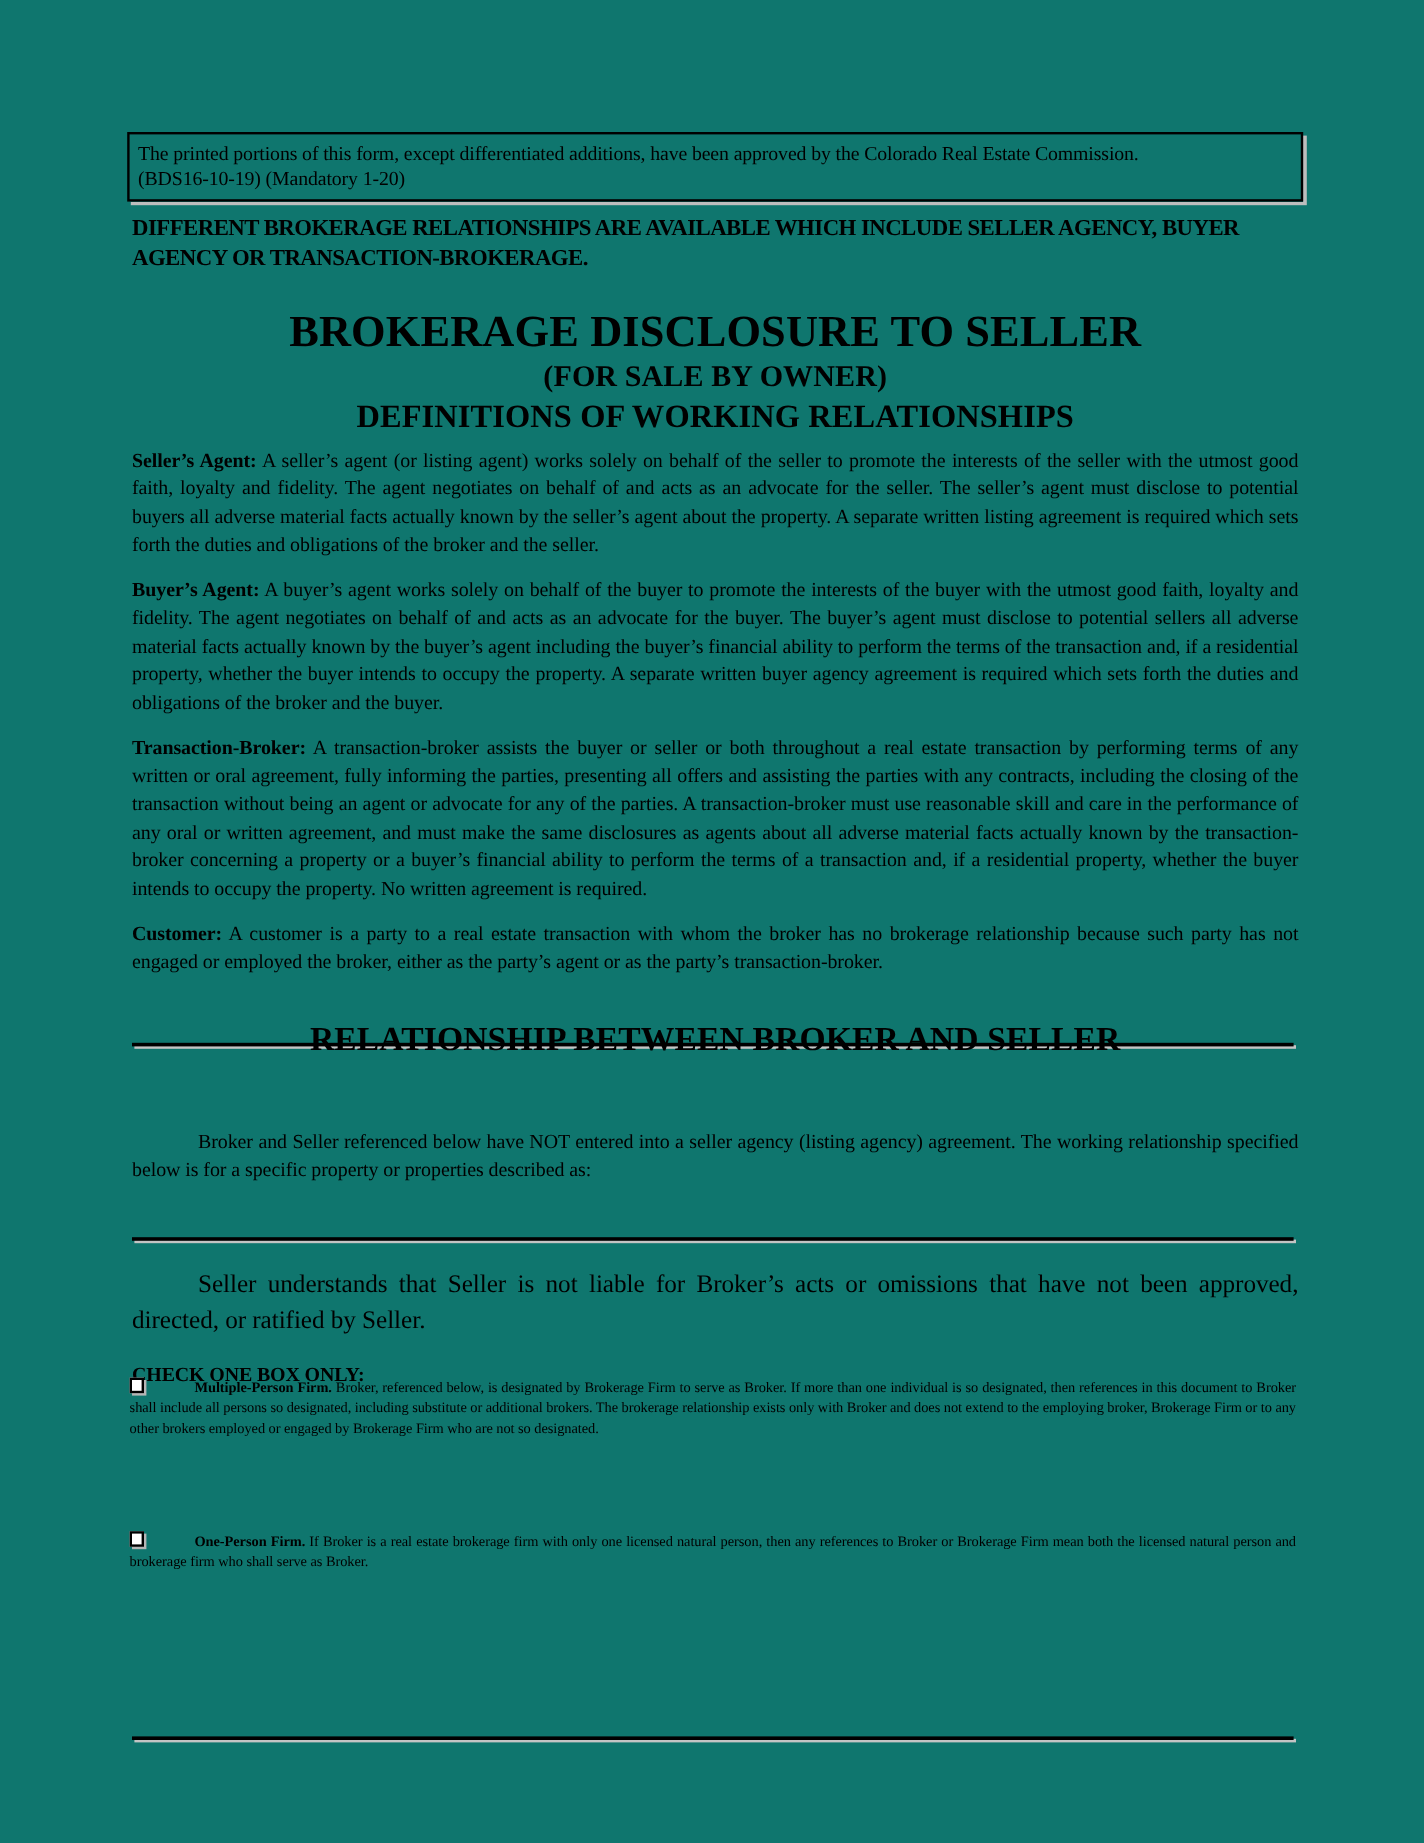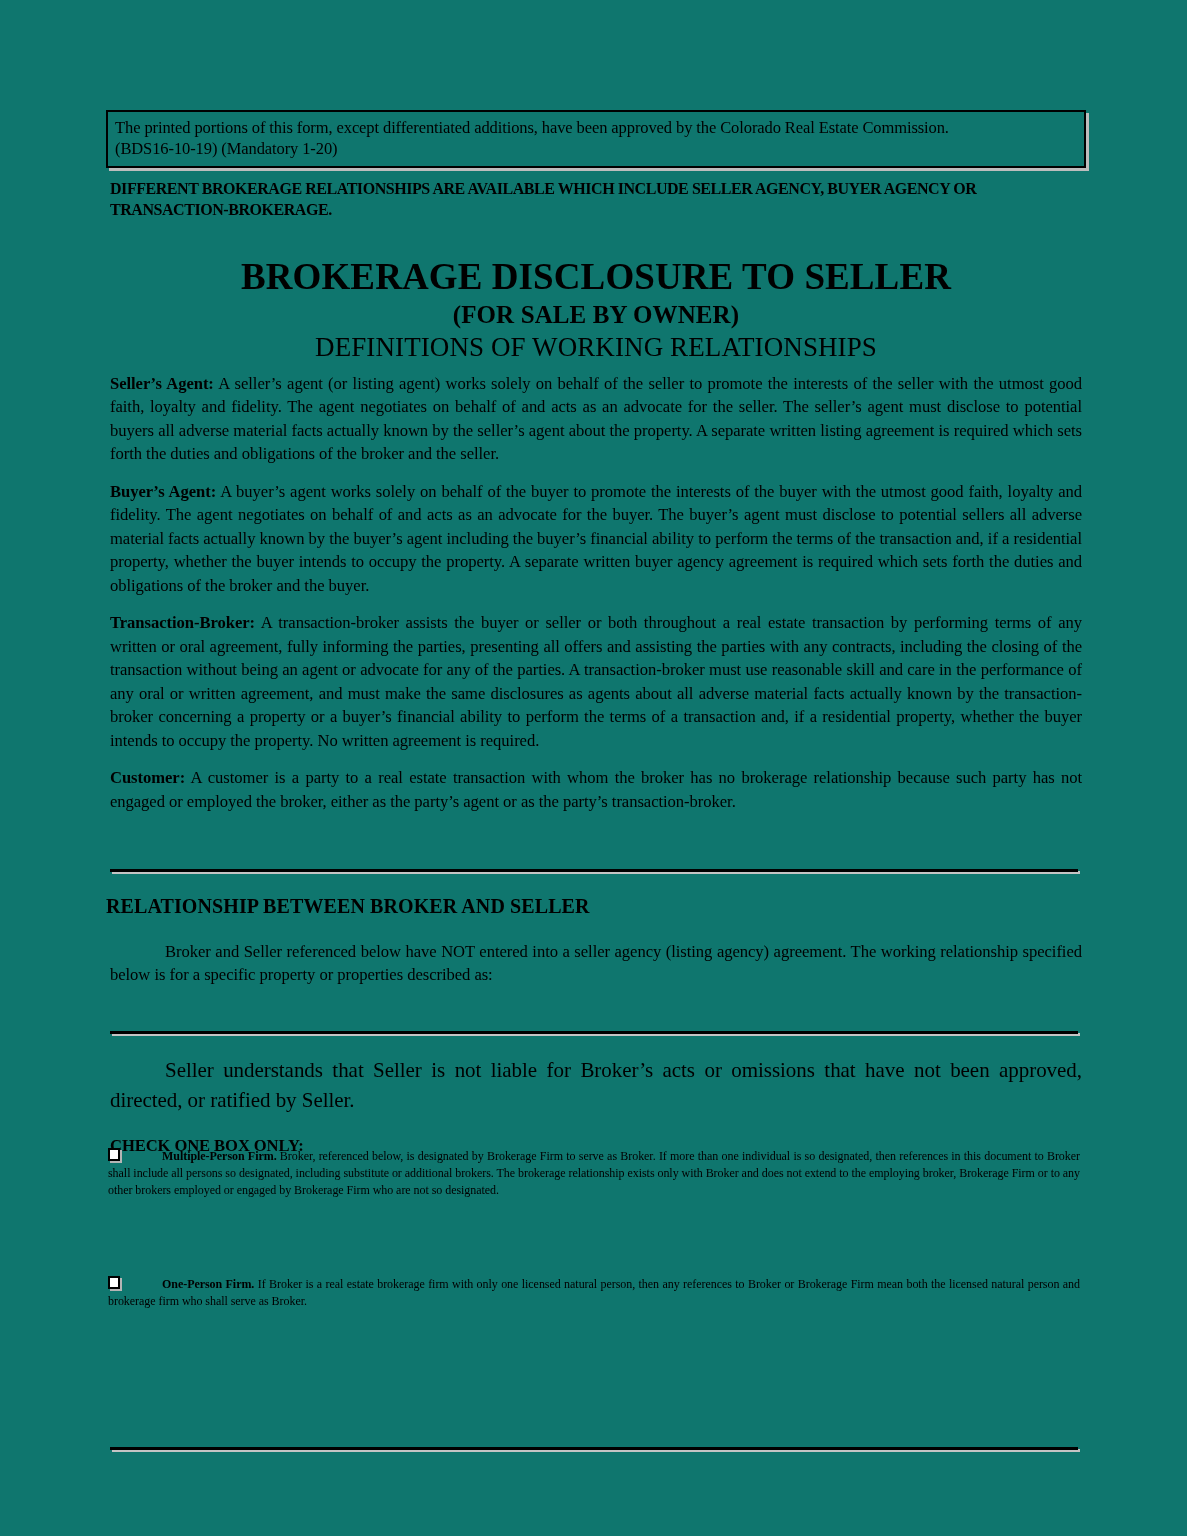--- a/index.html
+++ b/index.html
@@ -40,21 +40,21 @@
     white-space: nowrap;
   }
 
   
   .intro {
     position: absolute;
     left: 110px;
     top: 178px;
     width: 972px;
     font-weight: bold;
-    font-size: 16px;
+    font-size: 19px;
     line-height: 1.33;
     letter-spacing: -0.45px;
   }
 
   
   .title-block {
     position: absolute;
     left: 106px;
     top: 255px;
     width: 980px;
@@ -66,21 +66,21 @@
     line-height: 1.18;
     letter-spacing: 0.1px;
   }
   .title-sub {
     font-weight: bold;
     font-size: 25px;
     line-height: 1.30;
     letter-spacing: 0.1px;
   }
   .title-main2 {
-    font-weight: normal;
+    font-weight: bold;
     font-size: 27px;
     line-height: 1.22;
     letter-spacing: 0.1px;
   }
 
   
   .body-area {
     position: absolute;
     left: 110px;
     top: 372px;
@@ -106,24 +106,25 @@
     box-shadow: 2px 2px 0 0 #c4c4c4;
   }
   #rule-top    { top: 869px; }
   #rule-blank  { top: 1031px; }
   #rule-footer { top: 1447px; }
 
   
   .section-head {
     position: absolute;
     left: 106px;
-    top: 895px;
+    top: 851px;
     width: 980px;
-    font-weight: bold;
-    font-size: 20px;
+    text-align: center;
+    font-weight: bold;
+    font-size: 28px;
     letter-spacing: 0.1px;
   }
 
   .rel-para {
     position: absolute;
     left: 110px;
     top: 940px;
     width: 972px;
     font-size: 16.6px;
     line-height: 1.415;

